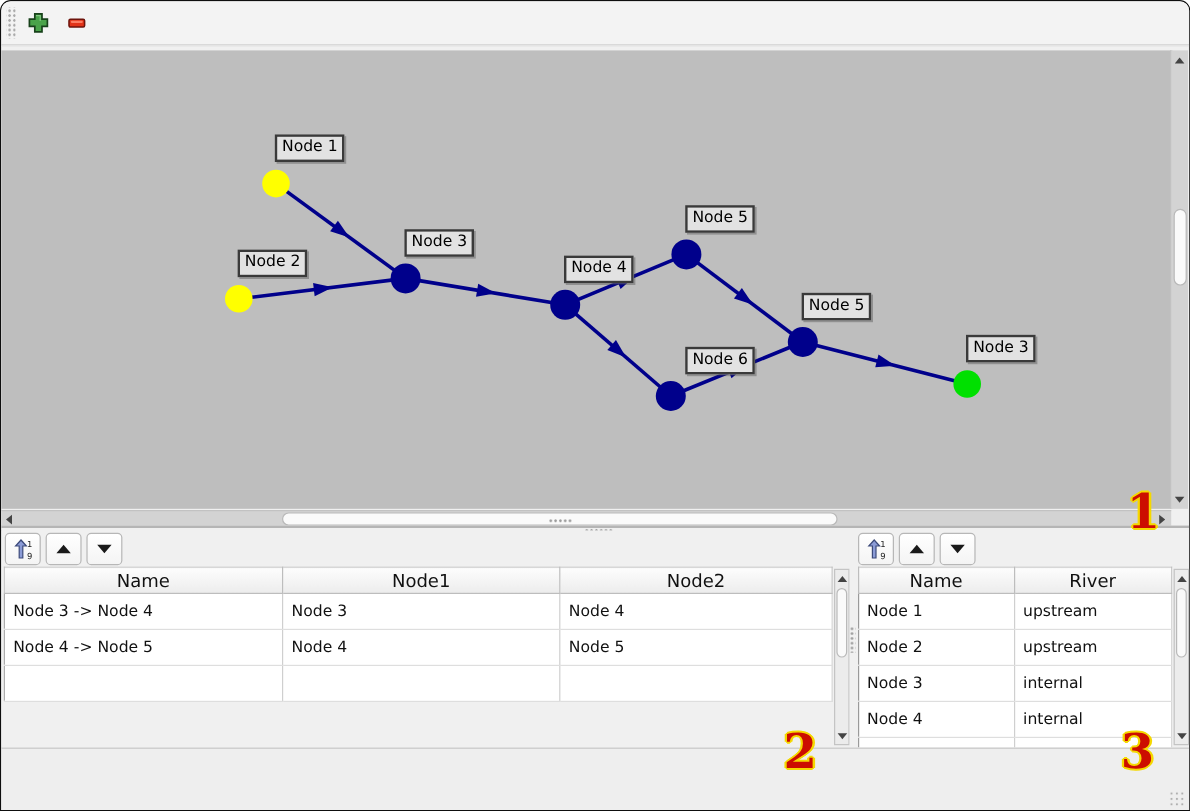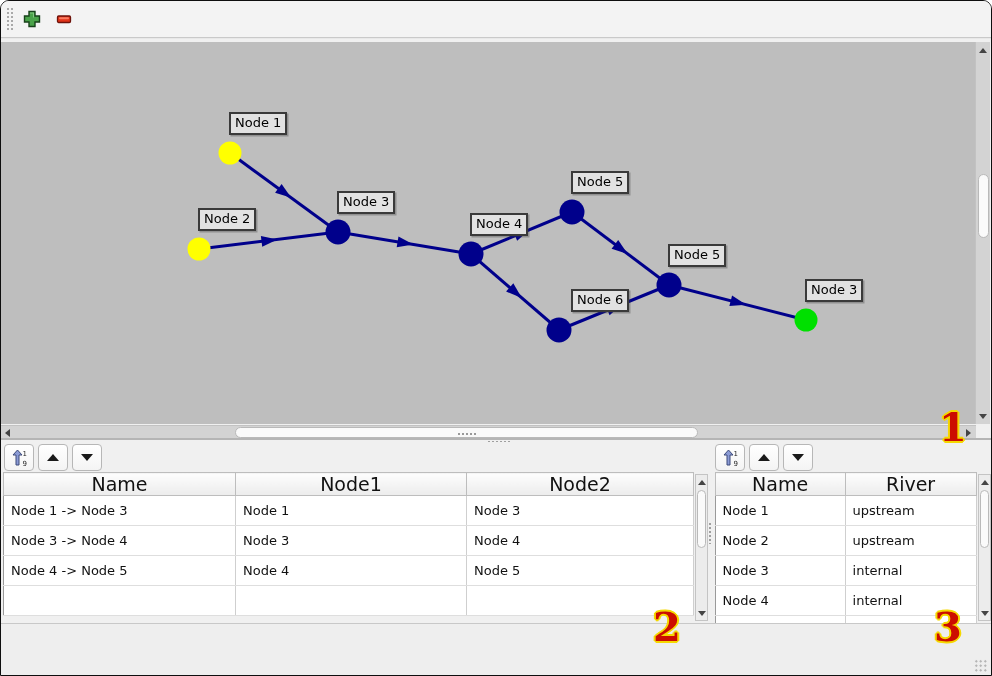--- a/index.html
+++ b/index.html
@@ -75,21 +75,21 @@
   .sq-btn { width:30px; height:27px; background:linear-gradient(#ffffff,#f4f4f4);
     border:1px solid #b7b7b7; border-radius:4px; display:flex; align-items:center;
     justify-content:center; cursor:pointer; }
   .sq-btn .tri-up, .sq-btn .tri-down { border-left-width:6px; border-right-width:6px; }
   .sq-btn .tri-up { border-bottom:7px solid #1a1a1a; }
   .sq-btn .tri-down { border-top:7px solid #1a1a1a; }
 
   table.grid { border-collapse:collapse; background:#fff; table-layout:fixed;
     position:absolute; top:30px; border:1px solid #9a9a9a; }
   table.grid th { background:linear-gradient(#fdfdfd,#ececec);
-    border:1px solid #bdbdbd; font-weight:400; height:22px; font-size:19px;
+    border:1px solid #bdbdbd; font-weight:400; height:22px; font-size:15px;
     text-align:center; overflow:hidden; }
   table.grid td { border-right:1px solid #cfcfcf; border-bottom:1px solid #dedede;
     height:30px; padding:0 7px; font-size:13px; overflow:hidden; white-space:nowrap;
     background:#fff; }
   .tbl-clip { position:absolute; top:0; left:0; overflow:hidden; }
 
   .tbl-sb { position:absolute; width:13px; background:#ececec;
     border:1px solid #c4c4c4; }
   .tbl-sb .sb-arrow { left:0; }
 
@@ -219,25 +219,20 @@
             </colgroup>
           <thead>
               <tr>
                 <th>Name</th>
                 <th>Node1</th>
                 <th>Node2</th>
               </tr>
             </thead>
           <tbody>
               <tr>
-                <td>Node 1 -&gt; Node 3</td>
-                <td>Node 1</td>
-                <td>Node 3</td>
-              </tr>
-              <tr>
                 <td>Node 3 -&gt; Node 4</td>
                 <td>Node 3</td>
                 <td>Node 4</td>
               </tr>
               <tr>
                 <td>Node 4 -&gt; Node 5</td>
                 <td>Node 4</td>
                 <td>Node 5</td>
               </tr>
               <tr>

